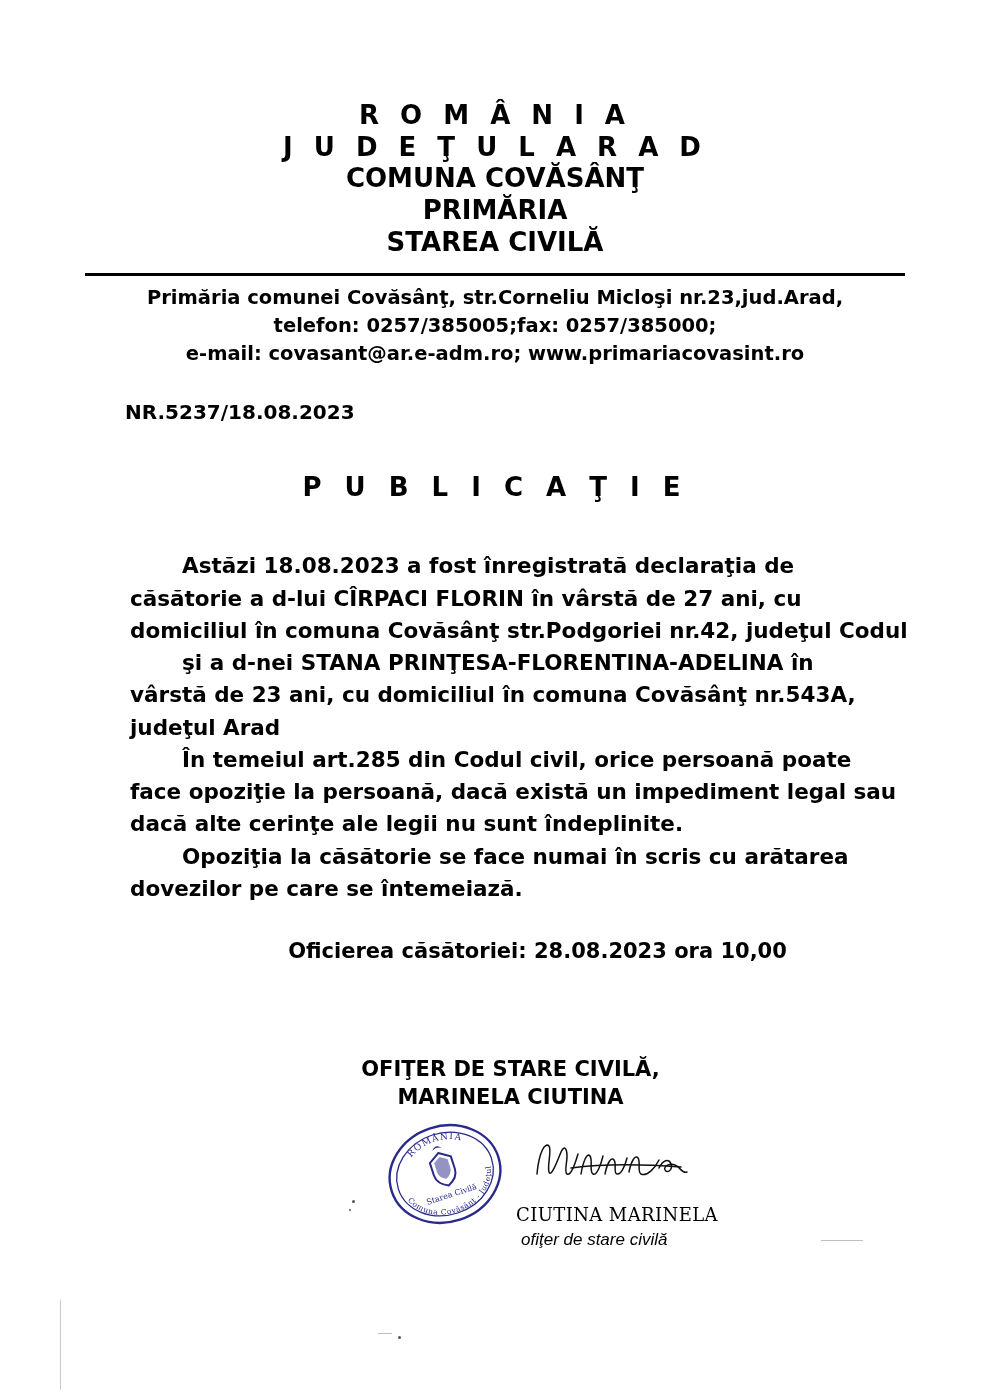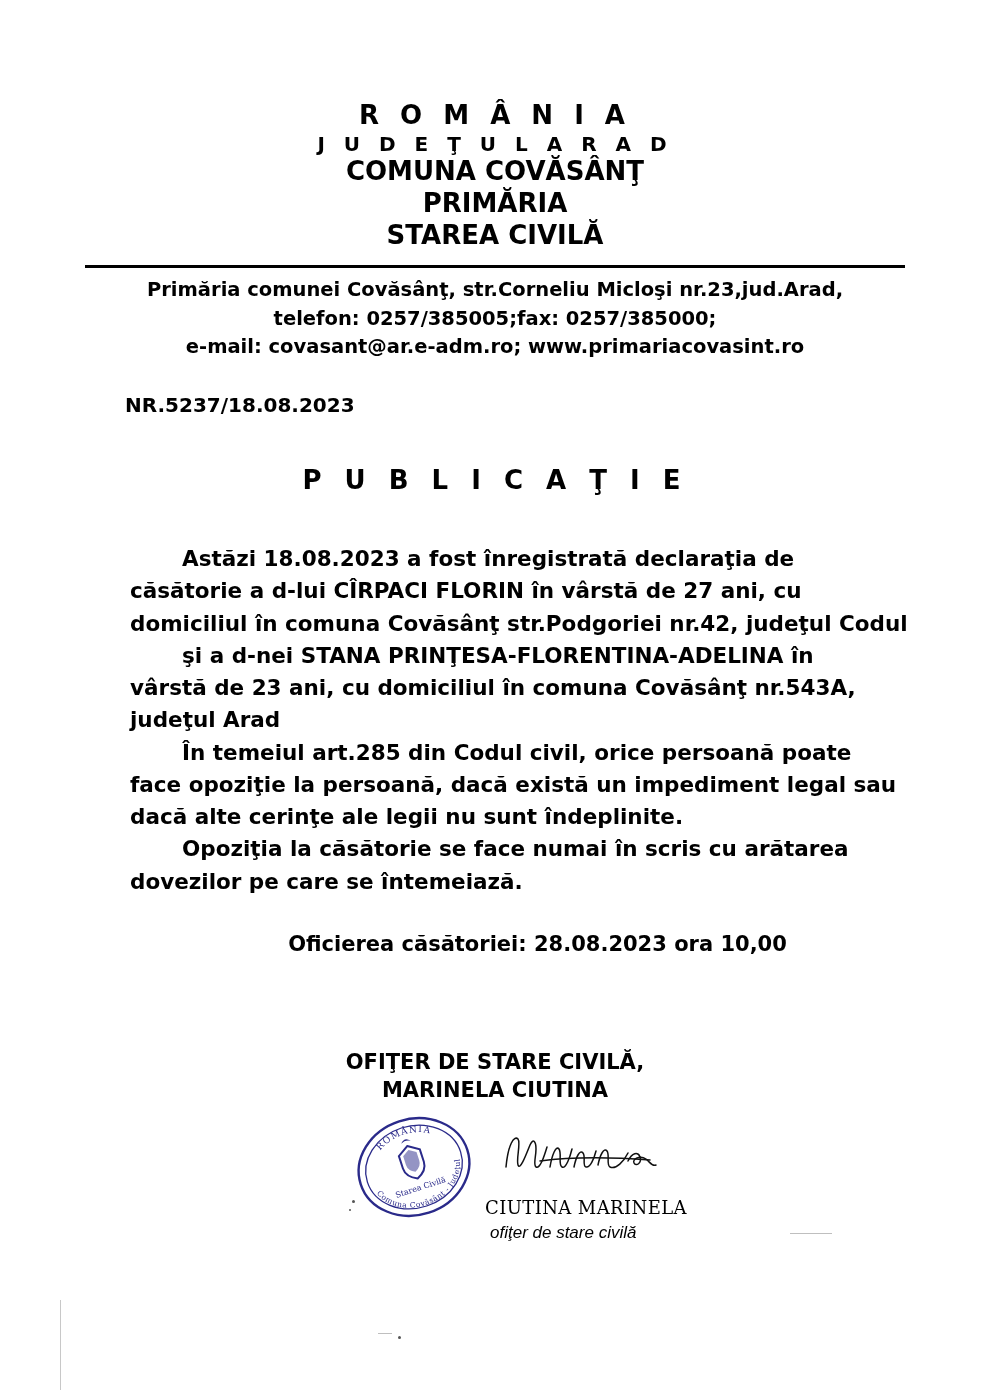--- a/index.html
+++ b/index.html
@@ -30,21 +30,21 @@
     font-size: 26px;
     line-height: 1.22;
     letter-spacing: 0px;
   }
   .hdr-spaced-1 {
     letter-spacing: 6px;
     font-size: 26px;
   }
   .hdr-spaced-2 {
     letter-spacing: 6px;
-    font-size: 20px;
+    font-size: 26px;
   }
   .divider {
     margin: 14px auto 0 auto;
     width: 820px;
     height: 3px;
     background: #000;
   }
   .contact-block {
     text-align: center;
     margin-top: 8px;
@@ -83,20 +83,21 @@
     margin-top: 34px;
     margin-left: 130px;
     margin-right: 45px;
     text-align: center;
     font-weight: bold;
     font-size: 21px;
   }
   .signature-block {
     margin-top: 92px;
     text-align: center;
+    padding-left: 31px;
   }
   .sig-line {
     font-weight: bold;
     font-size: 21px;
     line-height: 1.35;
   }
   .sig-area {
     position: relative;
     height: 200px;
   }

